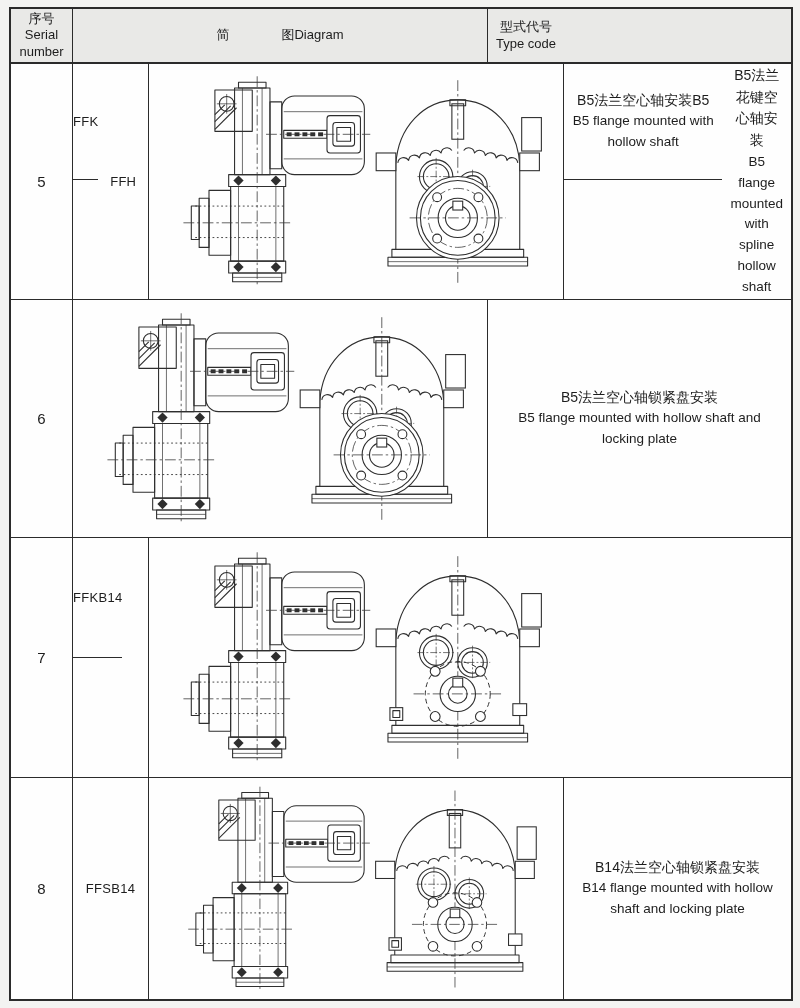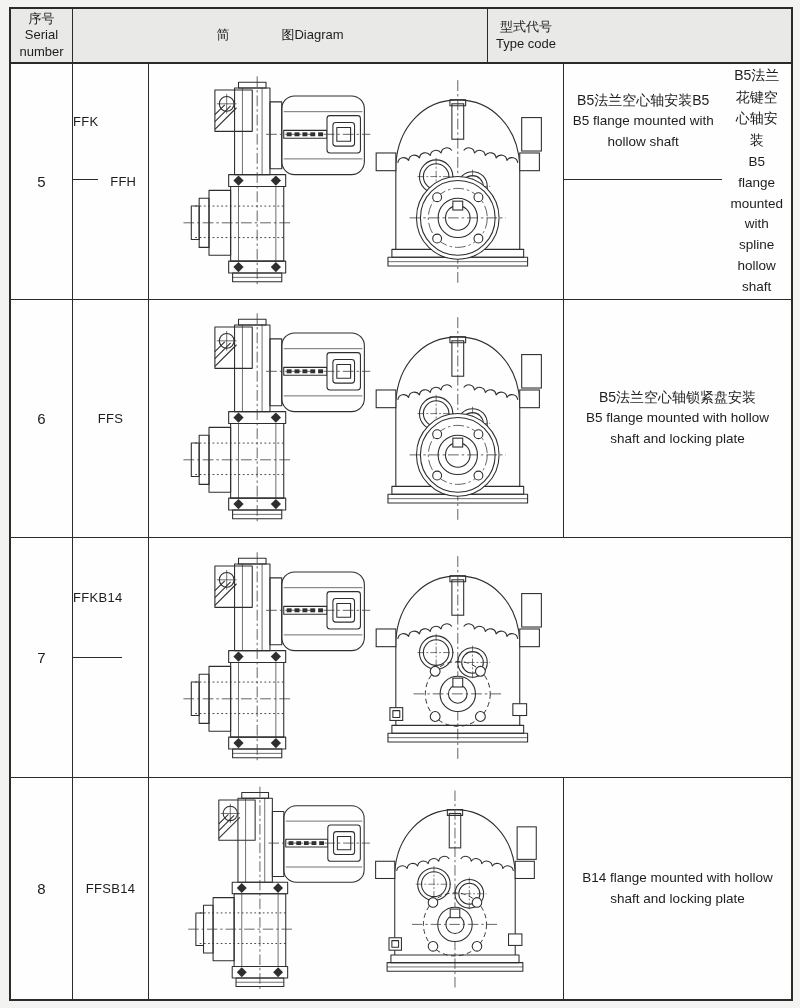--- a/index.html
+++ b/index.html
@@ -191,21 +191,20 @@
         <div class="desc">
           <div class="zh">B5法兰花键空心轴安装</div>
           <div class="en">B5 flange mounted with spline hollow shaft</div>
         </div>
       </div>
     </div>
   </div>
 
   <div class="band" style="height:238px">
     <div class="c col-serial center serial">6</div>
-    <div class="c col-type center code">FFS</div>
     <div class="c col-diagram diag">
       <svg viewBox="0 0 420 228" width="413" height="227">
         <use href="#side-view" x="32" y="3"></use>
         <use href="#front-b5" x="228" y="5"></use>
       </svg>
     </div>
     <div class="c col-chars center">
       <div class="desc">
         <div class="zh">B5法兰空心轴锁紧盘安装</div>
         <div class="en">B5 flange mounted with hollow shaft and locking plate</div>
@@ -230,18 +229,19 @@
     <div class="c col-serial center serial">8</div>
     <div class="c col-type center code">FFSB14</div>
     <div class="c col-diagram diag">
       <svg viewBox="0 0 420 228" width="405" height="218">
         <use href="#side-view" x="32" y="3"></use>
         <use href="#front-b14" x="228" y="5"></use>
       </svg>
     </div>
     <div class="c col-chars center">
       <div class="desc">
+        <div class="zh">B14法兰空心轴锁紧盘安装</div>
         <div class="en">B14 flange mounted with hollow shaft and locking plate</div>
       </div>
     </div>
   </div>
 
 </div>
 
 </body></html>

